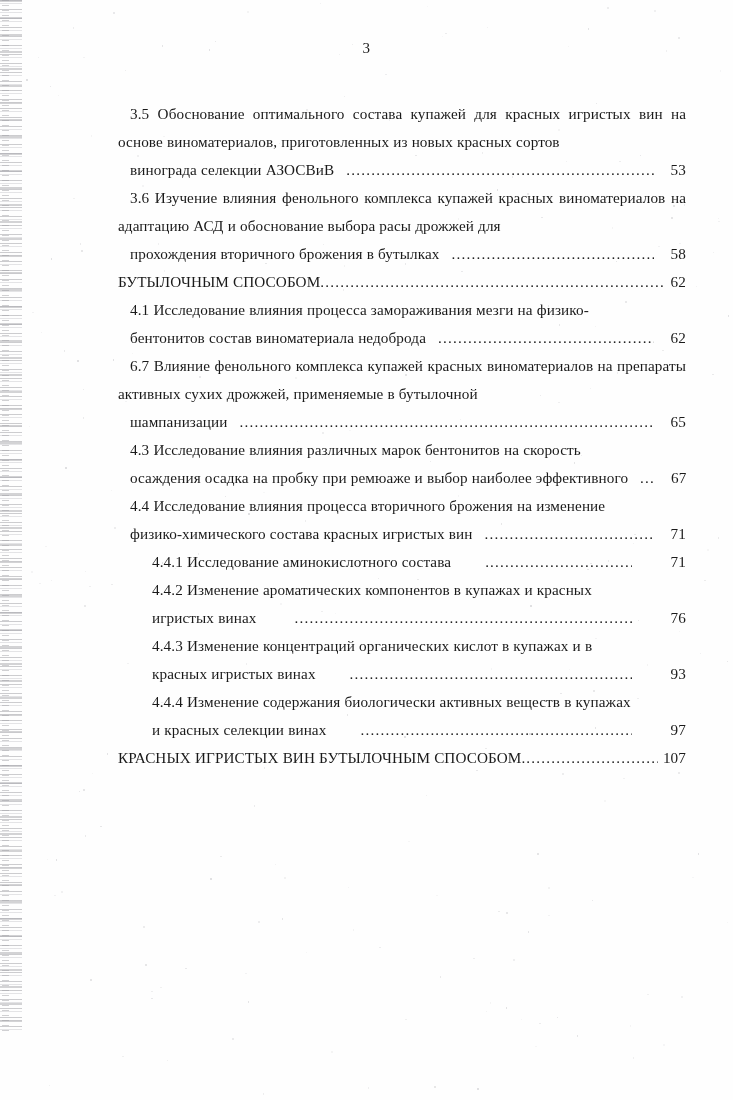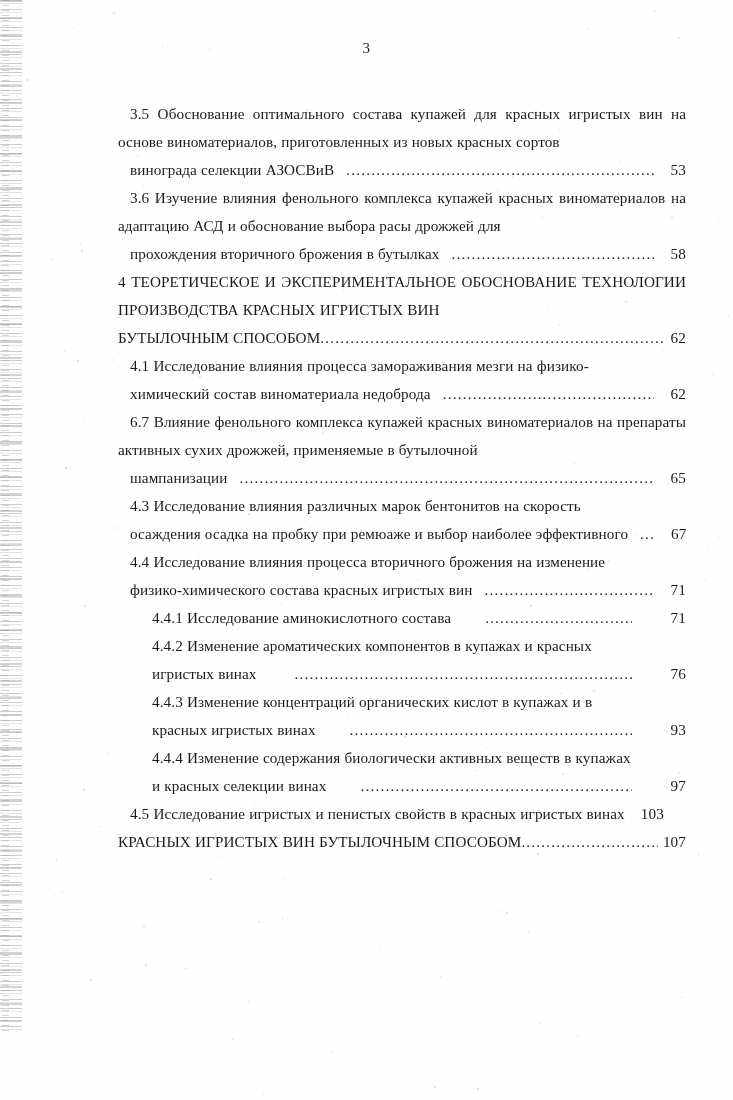--- a/index.html
+++ b/index.html
@@ -400,31 +400,30 @@
       </p>
       <p class="entry indent-1">
         <span class="body">3.6 Изучение влияния фенольного комплекса купажей красных виноматериалов на адаптацию АСД и обоснование выбора расы дрожжей для</span>
         <span class="tail">
           <span class="tail-text">прохождения вторичного брожения в бутылках</span>
           <span class="dots">.......................................................................................................................................................................................................</span>
           <span class="page-num">58</span>
         </span>
       </p>
       <p class="entry indent-0 caps">
-        <span class="body">4 ТЕОРЕТИЧЕСКОЕ И ЭКСПЕРИМЕНТАЛЬНОЕ ОБОСНОВАНИЕ ТЕХНОЛОГИИ ПРОИЗВОДСТВА КРАСНЫХ ИГРИСТЫХ ВИН</span>
         <span class="tail">
           <span class="tail-text">БУТЫЛОЧНЫМ СПОСОБОМ</span>
           <span class="dots">.......................................................................................................................................................................................................</span>
           <span class="page-num">62</span>
         </span>
       </p>
       <p class="entry indent-1">
         <span class="body">4.1 Исследование влияния процесса замораживания мезги на физико-</span>
         <span class="tail">
-          <span class="tail-text">химический состав виноматериала недоброда</span>
+          <span class="tail-text">бентонитов состав виноматериала недоброда</span>
           <span class="dots">.......................................................................................................................................................................................................</span>
           <span class="page-num">62</span>
         </span>
       </p>
       <p class="entry indent-1">
         <span class="body">6.7 Влияние фенольного комплекса купажей красных виноматериалов на препараты активных сухих дрожжей, применяемые в бутылочной</span>
         <span class="tail">
           <span class="tail-text">шампанизации</span>
           <span class="dots">.......................................................................................................................................................................................................</span>
           <span class="page-num">65</span>
@@ -470,26 +469,20 @@
         </span>
       </p>
       <p class="entry indent-2">
         <span class="body">4.4.4 Изменение содержания биологически активных веществ в купажах</span>
         <span class="tail">
           <span class="tail-text">и красных селекции винах</span>
           <span class="dots">.......................................................................................................................................................................................................</span>
           <span class="page-num">97</span>
         </span>
       </p>
-      <p class="entry indent-1">
-        <span class="tail">
-          <span class="tail-text">4.5 Исследование игристых и пенистых свойств в красных игристых винах</span>
-          <span class="page-num nodots">103</span>
-        </span>
-      </p>
       <p class="entry indent-0 caps">
         <span class="tail">
           <span class="tail-text">КРАСНЫХ ИГРИСТЫХ ВИН БУТЫЛОЧНЫМ СПОСОБОМ</span>
           <span class="dots">.......................................................................................................................................................................................................</span>
           <span class="page-num">107</span>
         </span>
       </p>
     </div>
 
 </div>

